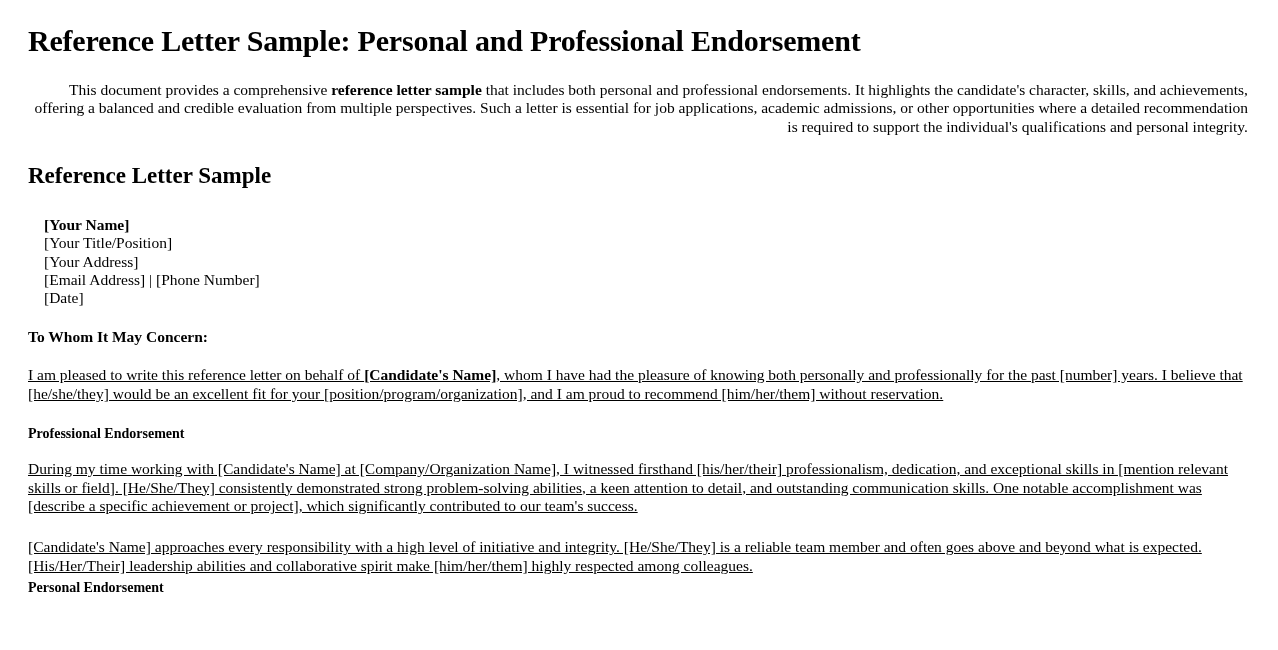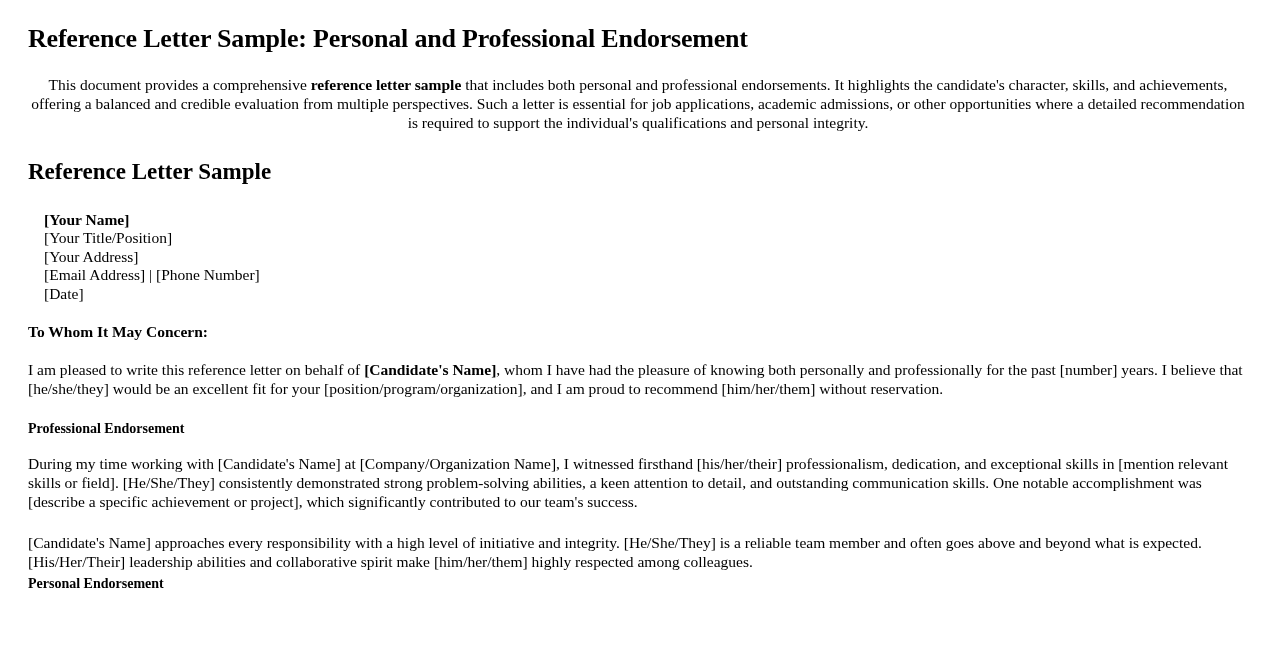--- a/index.html
+++ b/index.html
@@ -12,31 +12,31 @@
     height: 650px;
     overflow: hidden;
     font-family: "Liberation Serif", "DejaVu Serif", serif;
     color: #000000;
   }
   .page {
     padding: 24px 30px 0 28px;
     box-sizing: border-box;
   }
   h1.doc-title {
-    font-size: 26px;
+    font-size: 30px;
     font-weight: bold;
     margin: 0 0 22px 0;
     letter-spacing: -0.2px;
     line-height: 1.15;
   }
   p.intro {
     font-size: 15.5px;
     line-height: 1.22;
     margin: 0 0 26px 0;
-    text-align: center;
+    text-align: right;
   }
   h2.section-title {
     font-size: 23px;
     font-weight: bold;
     margin: 0 0 26px 0;
     line-height: 1.15;
   }
   h3.sub-title {
     font-size: 14px;
     font-weight: bold;
@@ -47,20 +47,21 @@
     line-height: 1.19;
     margin: 0 0 20px 16px;
   }
   .letterhead .line-strong {
     font-weight: bold;
   }
   p.body-text {
     font-size: 15.5px;
     line-height: 1.22;
     margin: 0 0 22px 0;
+    text-decoration: underline;
   }
   p.body-text.tight {
     margin-bottom: 4px;
   }
   b { font-weight: bold; }
   .salutation {
     font-size: 15.5px;
     font-weight: bold;
     margin: 1px 0 20px 0;
   }

